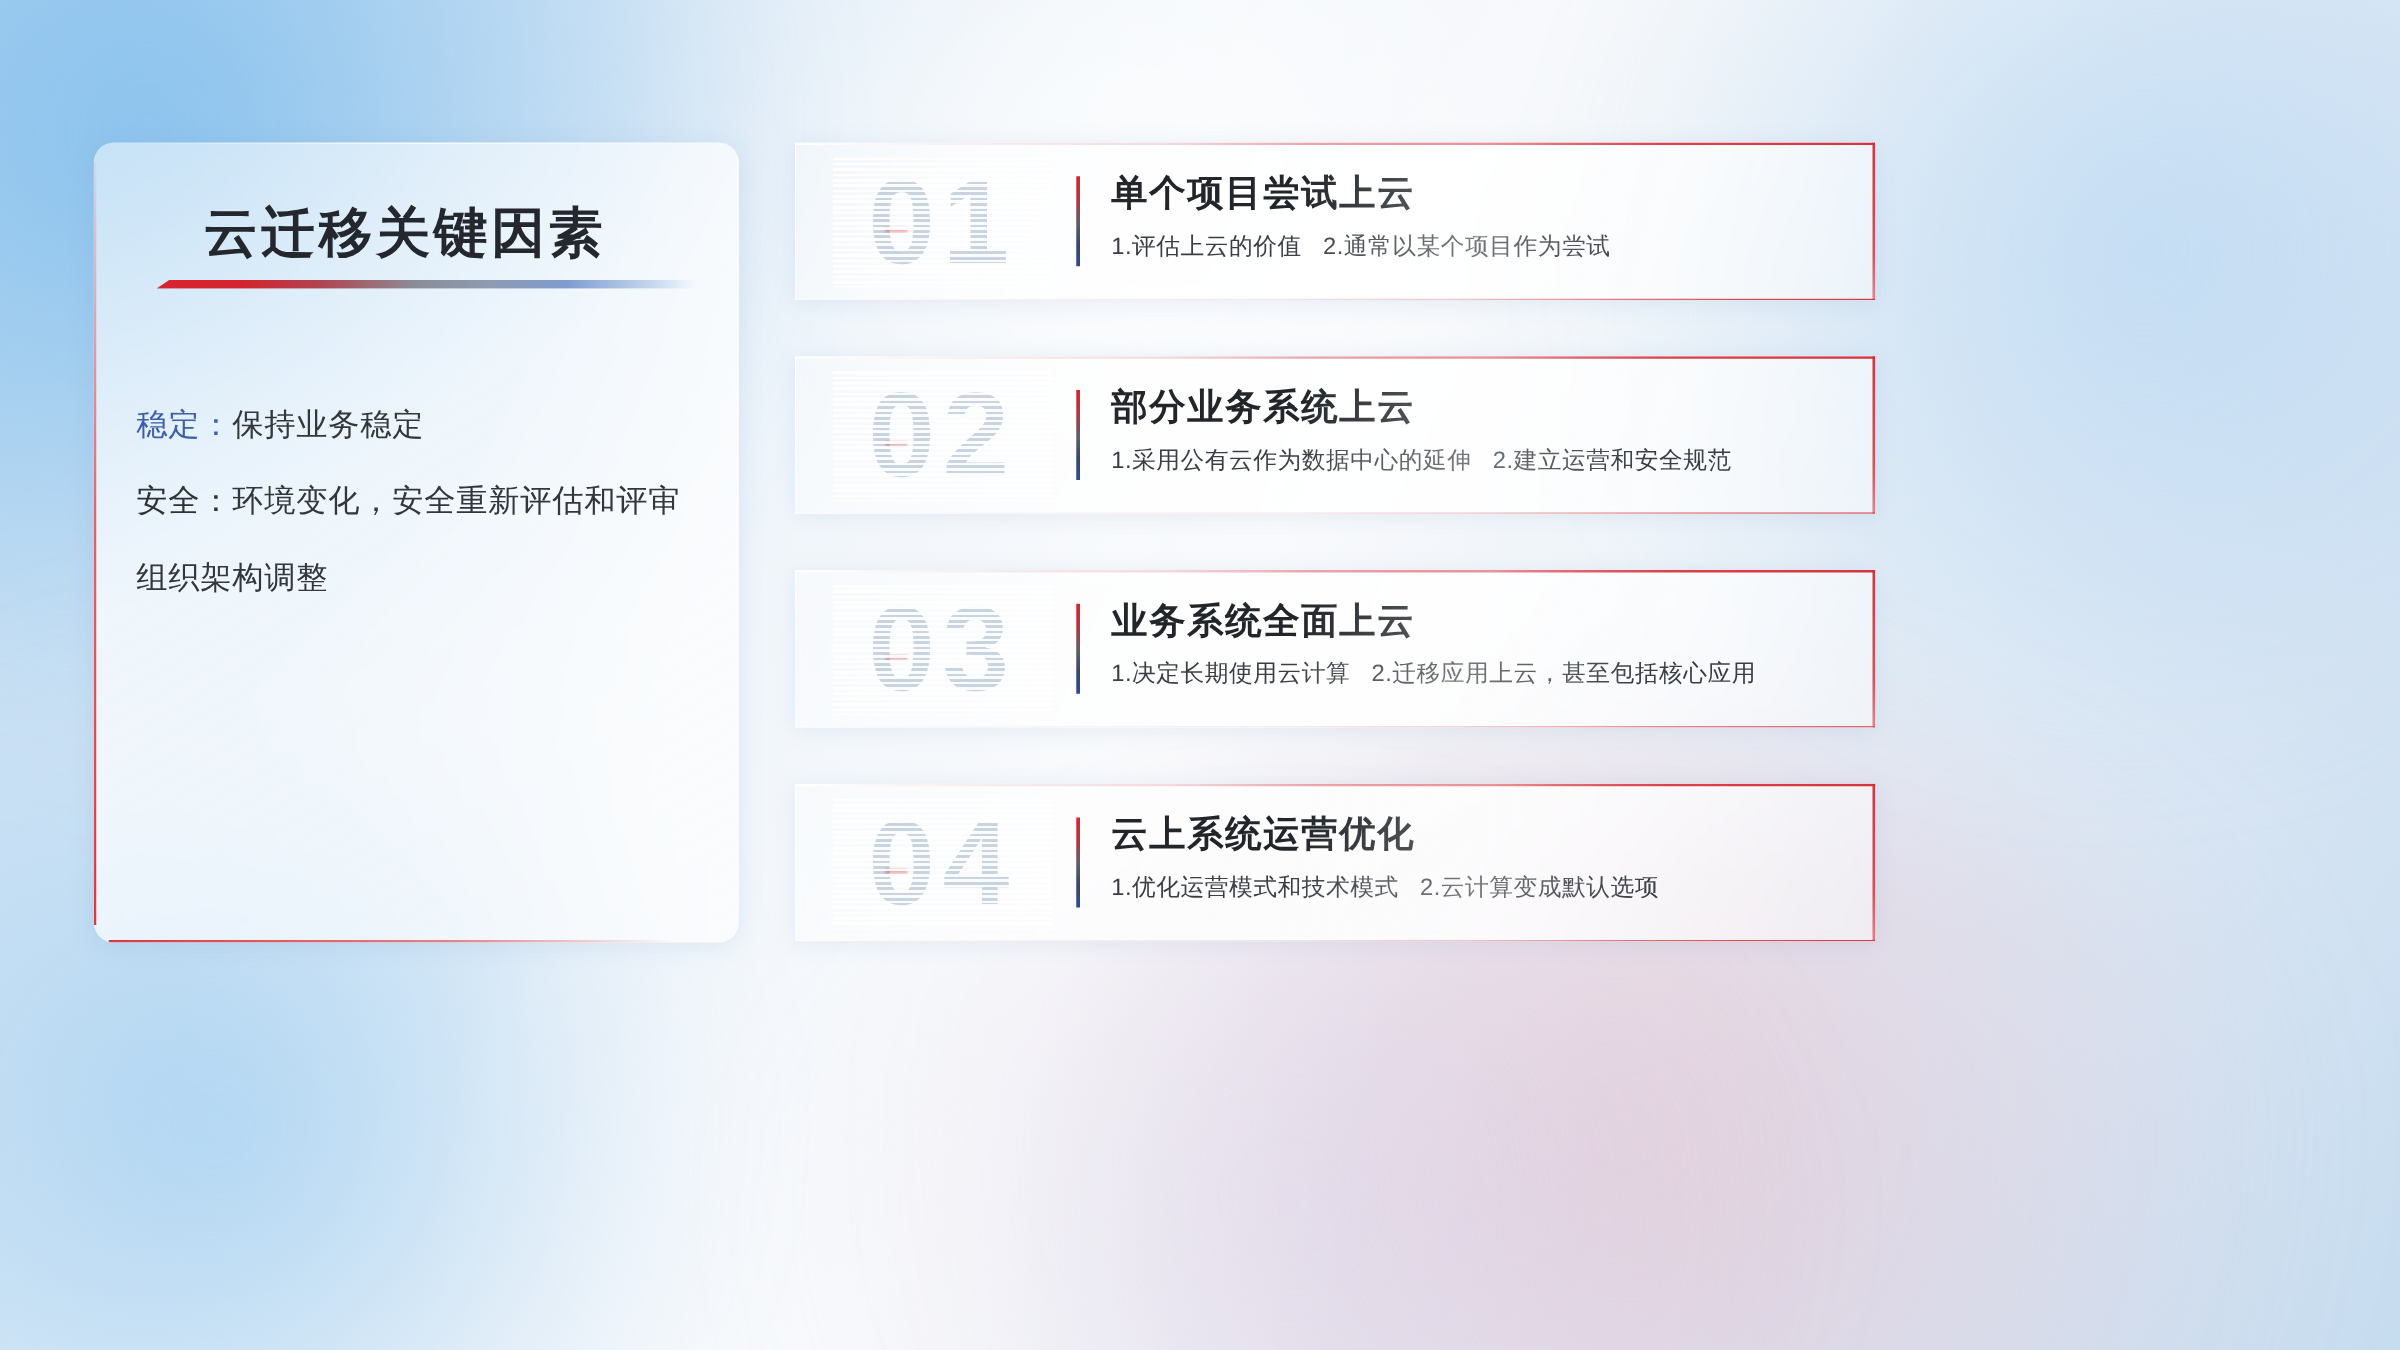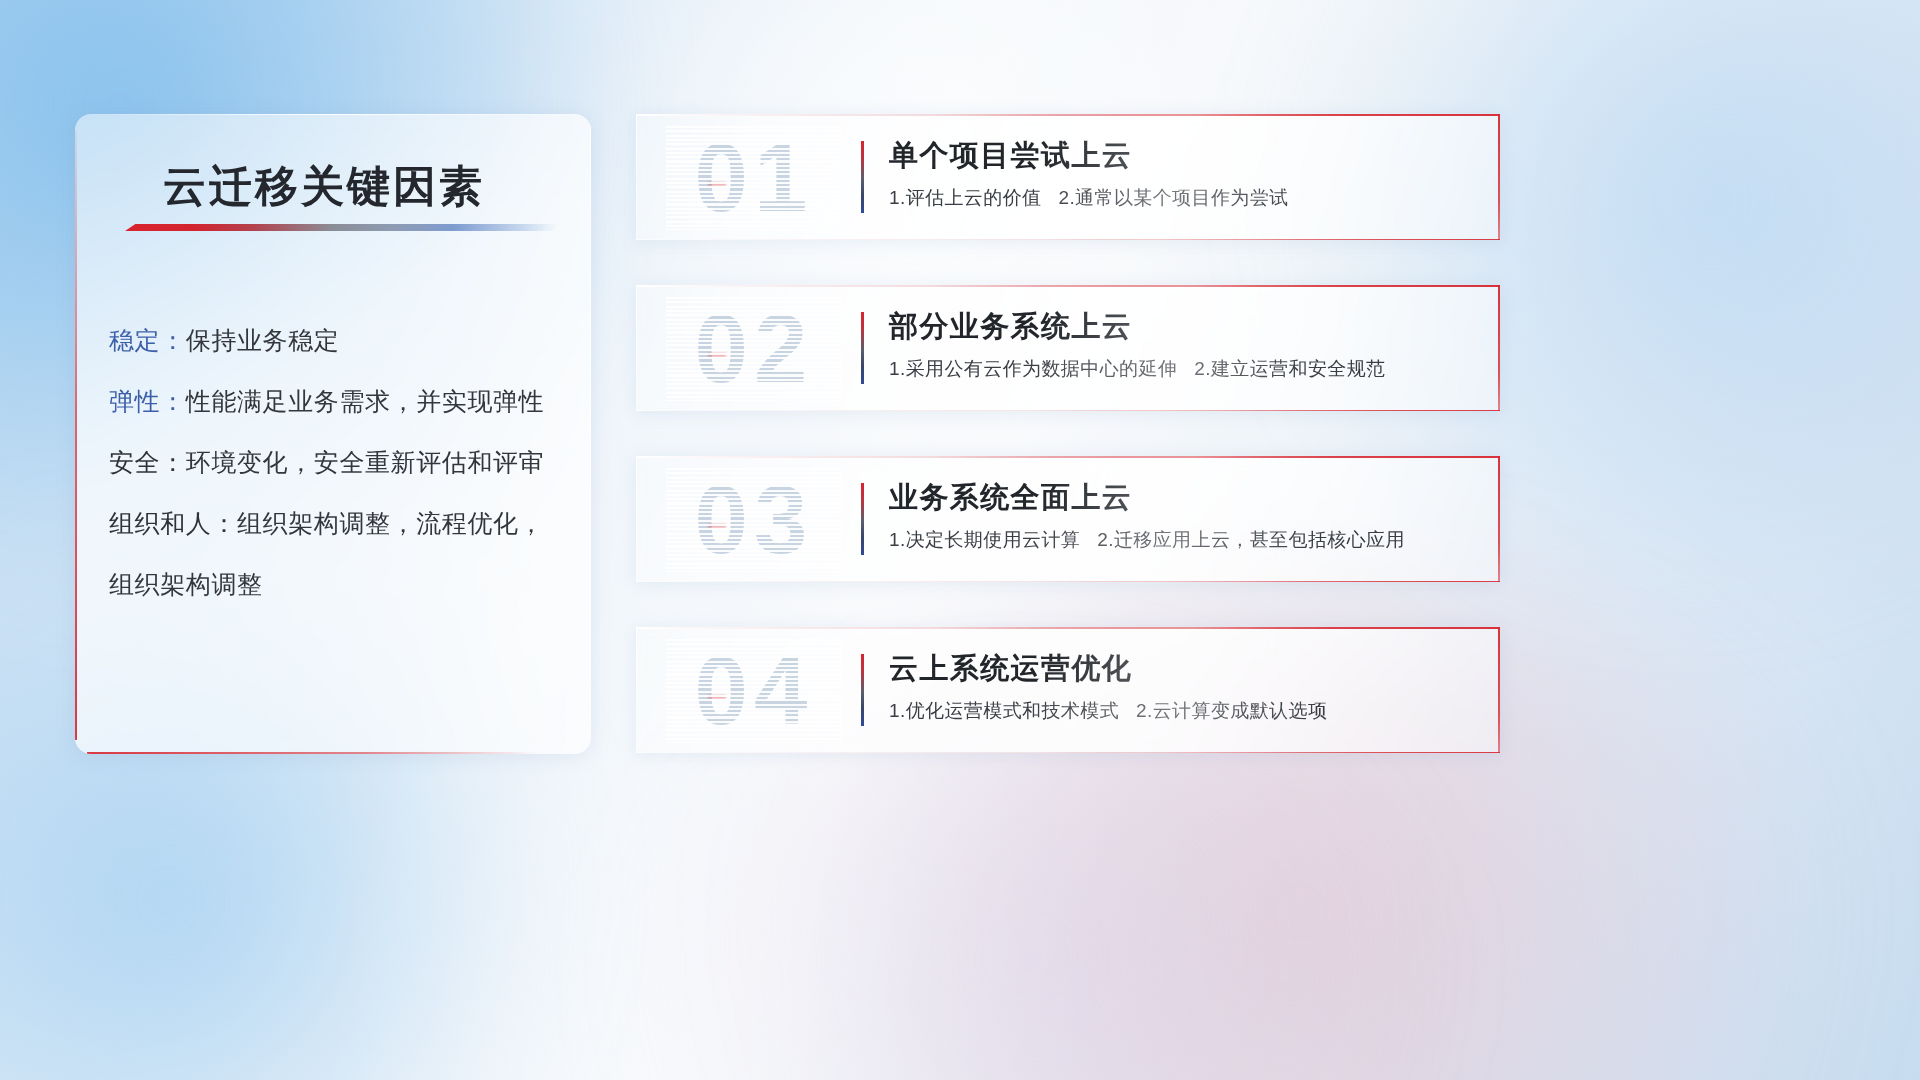--- a/index.html
+++ b/index.html
@@ -221,23 +221,21 @@
     <div class="edge-light-top"></div>
     <div class="edge-light-right"></div>
     <div class="edge-red-left"></div>
     <div class="edge-red-bottom"></div>
 
     <h1 id="panel-title">云迁移关键因素</h1>
     <div id="title-rule"></div>
 
     <div id="factor-list">
         <div class="factor-row"><span class="factor-label blue">稳定：</span><span class="factor-text">保持业务稳定</span></div>
-        <div class="factor-row"><span class="factor-label blue">弹性：</span><span class="factor-text">性能满足业务需求，并实现弹性</span></div>
         <div class="factor-row"><span class="factor-label dark">安全：</span><span class="factor-text">环境变化，安全重新评估和评审</span></div>
-        <div class="factor-row"><span class="factor-label dark">组织和人：</span><span class="factor-text">组织架构调整，流程优化，</span></div>
         <div class="factor-row"><span class="factor-text">组织架构调整</span></div>
       </div>
   </section>
 
   <div id="steps-container">
       <section class="step-card" style="top: 114px;">
         <div class="c-left"></div>
         <div class="c-top"></div>
         <div class="c-right"></div>
         <div class="c-bottom"></div>

